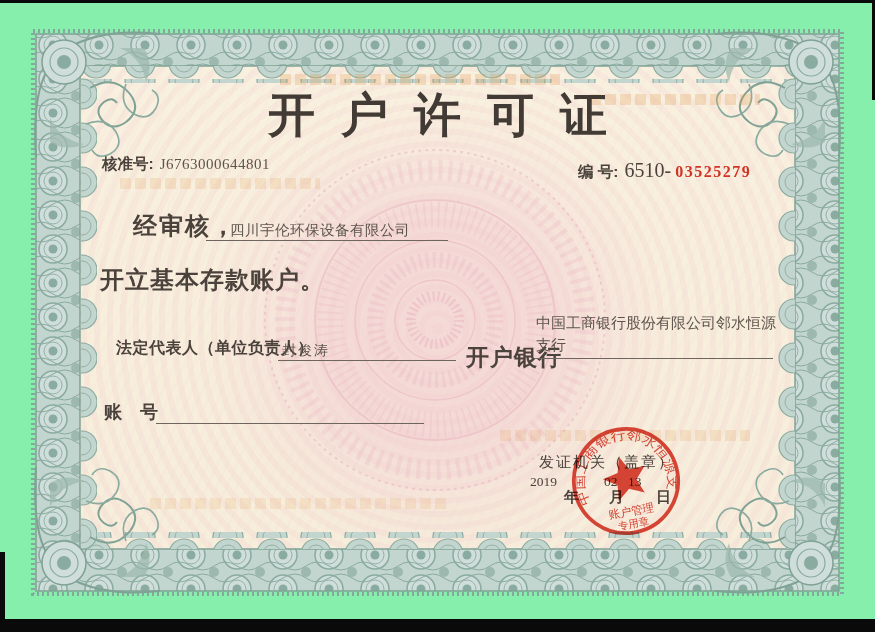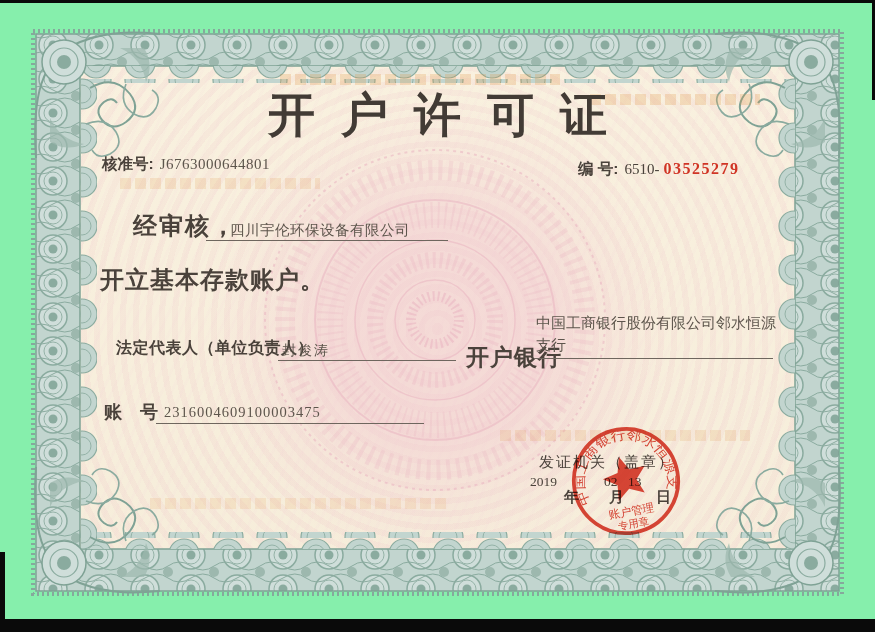--- a/index.html
+++ b/index.html
@@ -28,21 +28,21 @@
   .content{position:absolute;inset:0;color:#453e38;}
   .title{position:absolute;left:0;top:56px;width:100%;text-align:center;
          font-family:"Liberation Serif",serif;font-weight:700;font-size:47px;
          letter-spacing:26px;padding-left:26px;box-sizing:border-box;color:#423b35;}
   .lbl{font-family:"Liberation Sans",sans-serif;font-weight:700;color:#4a423b;}
   .val{font-family:"Liberation Serif",serif;color:#5d554c;}
   .row{position:absolute;white-space:nowrap;}
   .approval{left:72px;top:126px;font-size:15.5px;}
   .approval .val{font-size:15px;letter-spacing:.5px;margin-left:6px;}
   .serial{left:548px;top:131px;font-size:15.5px;}
-  .serial .val{margin-left:6px;color:#4a423b;font-size:15px;}
+  .serial .val{margin-left:6px;color:#4a423b;font-size:20px;}
   .serial .red{color:#d03425;font-weight:700;font-size:16px;letter-spacing:1.5px;margin-left:4px;}
 
   .big{font-size:24px;letter-spacing:2px;}
   .shenhe{left:103px;top:182px;}
   .suffix1{left:422px;top:182px;letter-spacing:5px;}
   .company{left:200px;top:193px;font-size:14.5px;letter-spacing:.5px;}
   .row2{left:70px;top:236px;letter-spacing:1px;}
 
   .uline{position:absolute;border-top:1px solid #6e665e;height:0;}
   .ul-company{left:176px;top:212px;width:242px;}
@@ -172,21 +172,20 @@
 
       <div class="row lbl legalrep">法定代表人（单位负责人）</div>
       <div class="row val repname">封俊涛</div>
       <div class="uline ul-name"></div>
 
       <div class="row lbl banklbl">开户银行</div>
       <div class="bankname">中国工商银行股份有限公司邻水恒源支行</div>
       <div class="uline ul-bank"></div>
 
       <div class="row lbl acctlbl">账　号</div>
-      <div class="row val acctnum">2316004609100003475</div>
       <div class="uline ul-account"></div>
 
       <div class="row lbl issuer">发证机关（盖章）</div>
       <div class="row datenums">
         <span class="d-y">2019</span><span class="d-m">02</span><span class="d-d">13</span>
       </div>
       <div class="row lbl datechars">
         <span>年</span><span class="c-m">月</span><span class="c-d">日</span>
       </div>
     </div>

